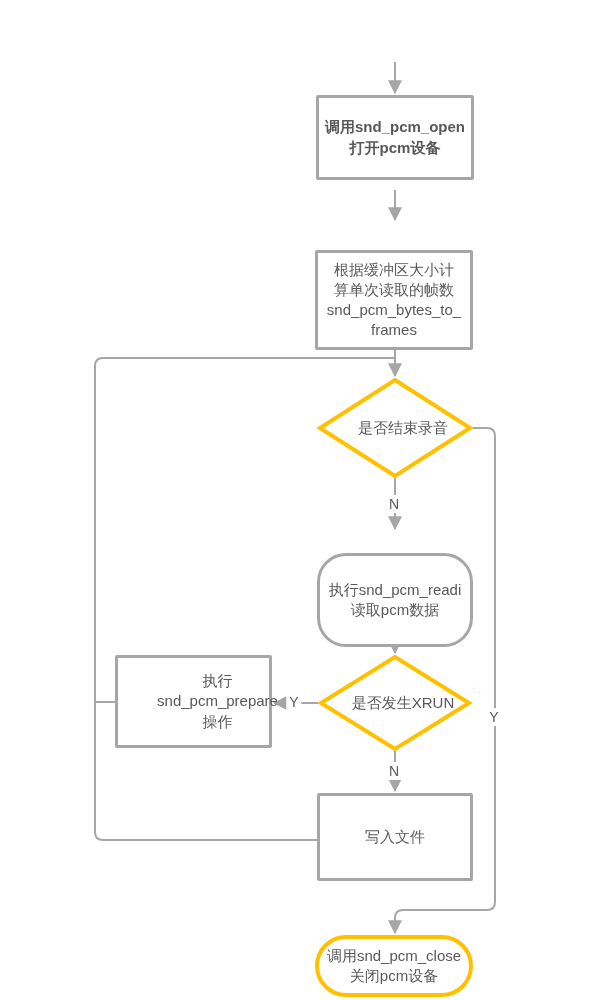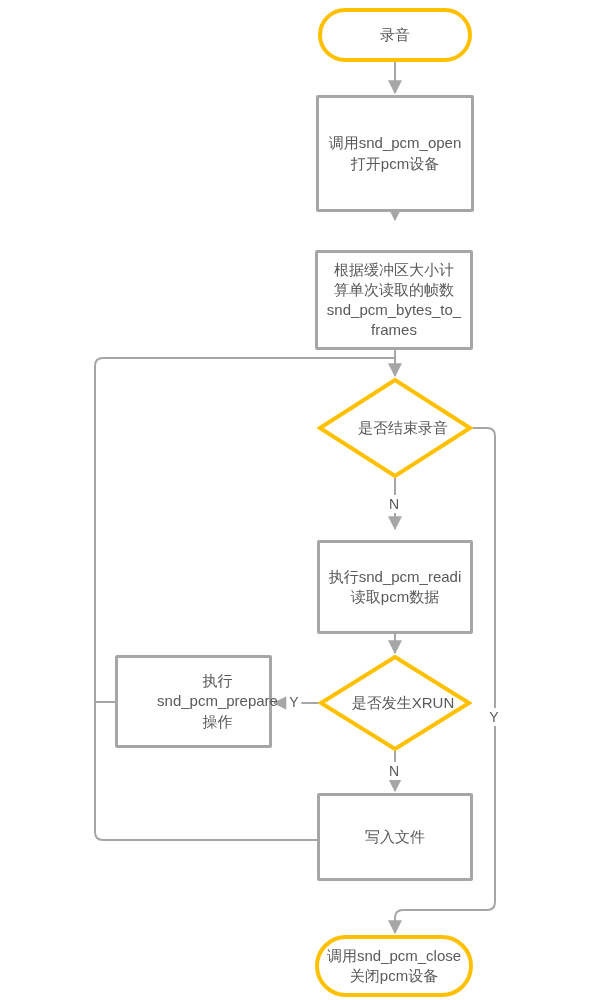--- a/index.html
+++ b/index.html
@@ -100,44 +100,41 @@
     <path class="edge" d="M317,840 L103,840 Q95,840 95,832 L95,366 Q95,358 103,358 L395,358"></path>
     <path class="edge" d="M115,702 L95,702"></path>
     <path class="edge" d="M395,322 L395,376" marker-end="url(#arrow)"></path>
     <path class="edge" d="M395,478 L395,529" marker-end="url(#arrow)"></path>
     <path class="edge" d="M395,625 L395,653" marker-end="url(#arrow)"></path>
     <path class="edge" d="M318,703 L274,703" marker-end="url(#arrow)"></path>
     <path class="edge" d="M395,751 L395,791" marker-end="url(#arrow)"></path>
     <path class="edge" d="M473,428 L487,428 Q495,428 495,436 L495,902 Q495,910 487,910 L403,910 Q395,910 395,918 L395,933" marker-end="url(#arrow)"></path>
   </svg>
 
-  <div class="node terminator" style="left:318px; top:8px; width:154px; height:54px; border-radius:27px;">
-    <span class="node-label">录音</span>
-  </div>
 
-  <div class="node process" style="left:316px; top:95px; width:158px; height:117px;">
+  <div class="node process" style="left:316px; top:95px; width:158px; height:85px;font-weight:bold;">
     <span class="node-label">调用snd_pcm_open
 打开pcm设备</span>
   </div>
 
   <div class="node process" style="left:315px; top:222px; width:158px; height:100px;margin-top:28px;">
     <span class="node-label">根据缓冲区大小计
 算单次读取的帧数
 snd_pcm_bytes_to_
 frames</span>
   </div>
 
   <div class="node diamond" style="left:317px; top:378px; width:156px; height:100px;">
     <svg viewBox="0 0 156 100" preserveAspectRatio="none">
       <polygon points="78,2 153,50 78,98 3,50"></polygon>
     </svg>
     <span class="node-label">是否结束录音</span>
   </div>
 
-  <div class="node process" style="left:317px; top:540px; width:156px; height:94px;">
+  <div class="node process" style="left:317px; top:553px; width:156px; height:94px;border-radius:29px;">
     <span class="node-label">执行snd_pcm_readi
 读取pcm数据</span>
   </div>
 
   <div class="node diamond" style="left:318px; top:655px; width:154px; height:96px;">
     <svg viewBox="0 0 154 96" preserveAspectRatio="none">
       <polygon points="77,2 151,48 77,94 3,48"></polygon>
     </svg>
     <span class="node-label">是否发生XRUN</span>
   </div>

